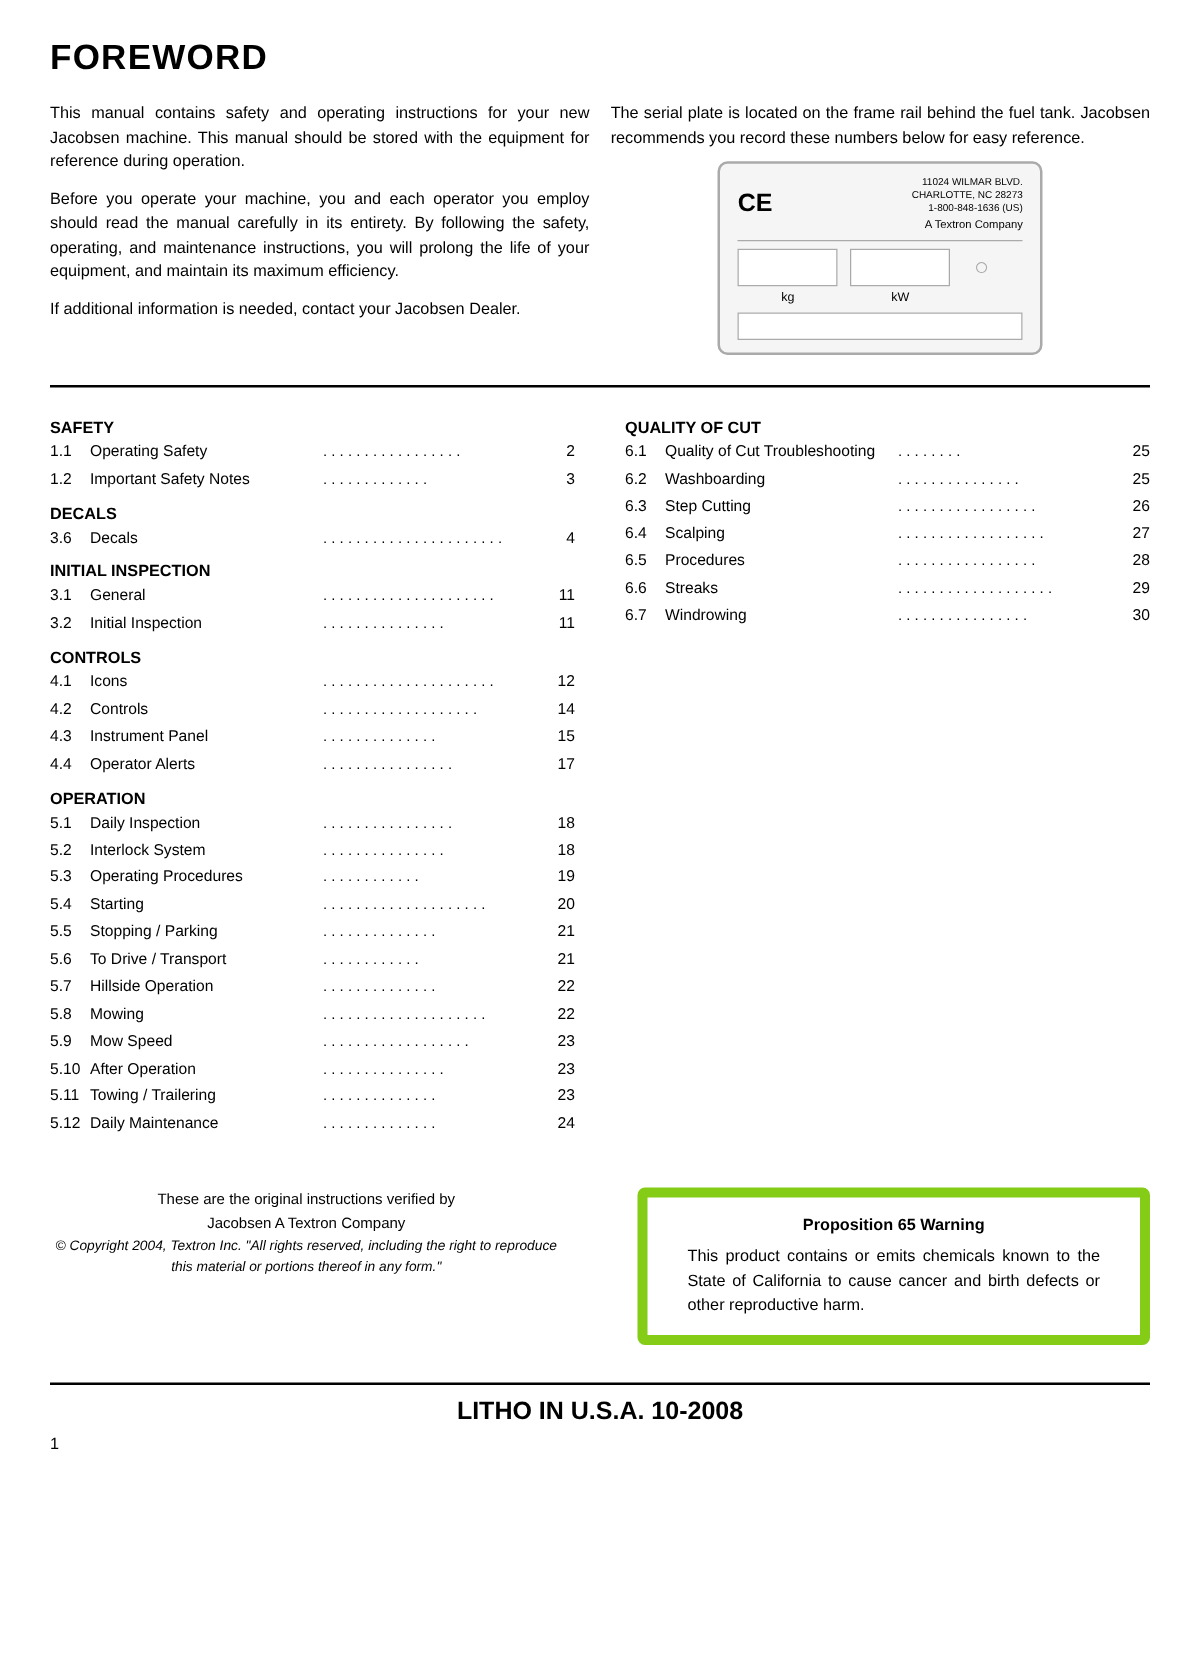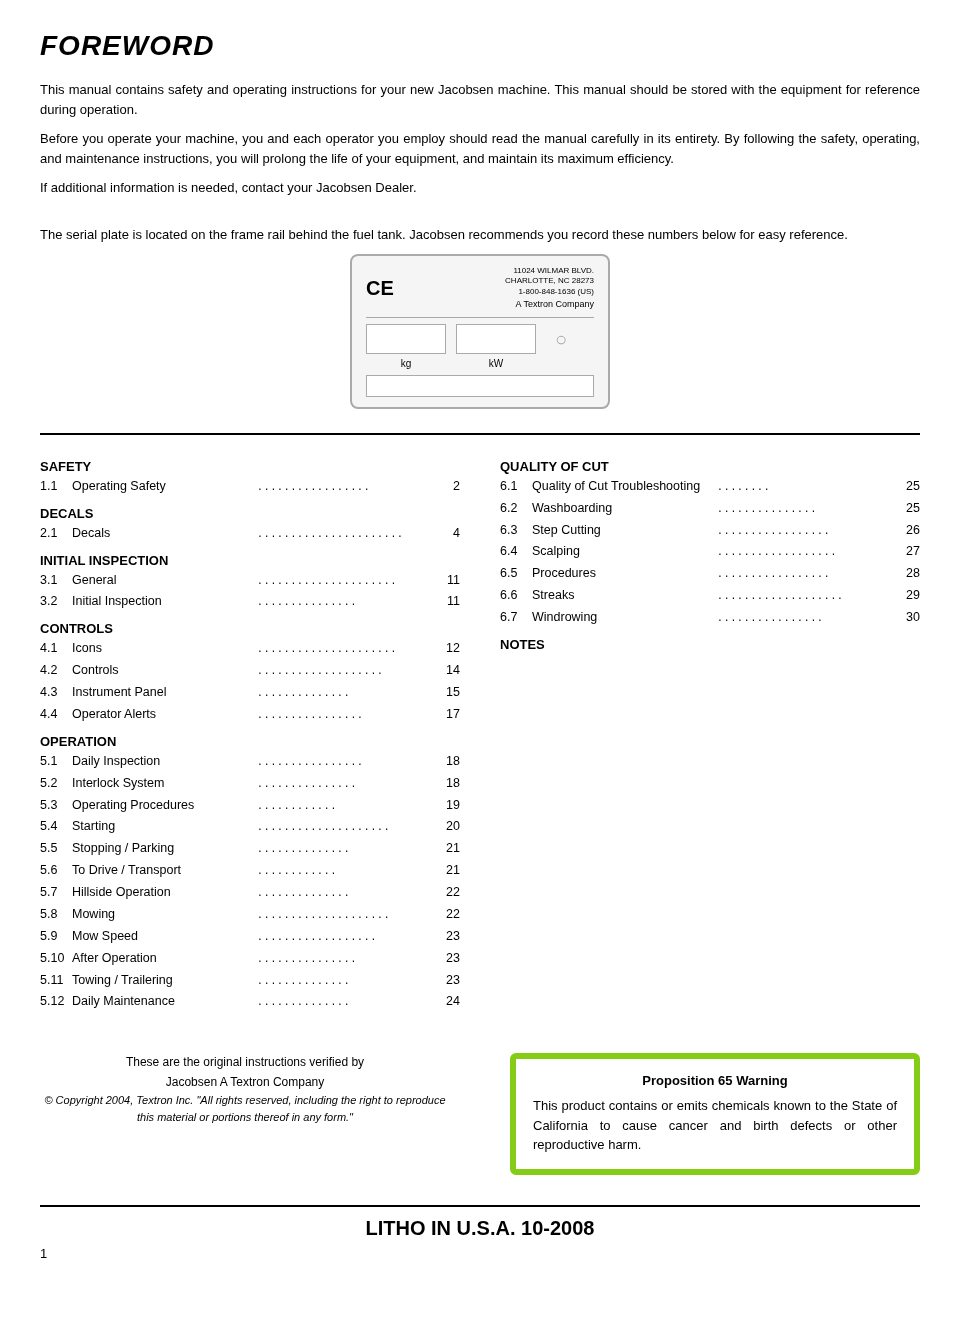--- a/index.html
+++ b/index.html
@@ -8,29 +8,27 @@
       font-family: Arial, Helvetica, sans-serif;
       font-size: 13px;
       color: #000;
       width: 960px;
       min-height: 1326px;
       padding: 30px 40px;
     }
     h1.foreword-title {
       font-size: 28px;
       font-weight: bold;
-      font-style: italic;
       margin-bottom: 18px;
       letter-spacing: 1px;
     }
     .top-section {
       display: flex;
       gap: 17px;
       margin-bottom: 18px;
-      flex-direction: column;
     }
     .top-left {
       flex: 1;
       font-size: 13px;
       line-height: 1.5;
     }
     .top-right {
       flex: 1;
       font-size: 13px;
       line-height: 1.5;
@@ -148,23 +146,23 @@
       line-height: 1.6;
     }
     .footer-left p.italic-small {
       font-style: italic;
       font-size: 11px;
     }
     .footer-right {
       flex: 1;
     }
     .prop65-box {
-      border: 6px solid #84cc16;
+      border: 8px solid #84cc16;
       border-radius: 6px;
-      padding: 14px 17px;
+      padding: 14px 32px;
     }
     .prop65-title {
       font-weight: bold;
       text-align: center;
       font-size: 13px;
       margin-bottom: 8px;
     }
     .prop65-text {
       font-size: 13px;
       text-align: justify;
@@ -246,24 +244,30 @@
 <div class="toc-section">
   <div class="toc-left">
 
     <div class="toc-heading">SAFETY</div>
     <div class="toc-entry-row">
       <span class="toc-num">1.1</span>
       <span class="toc-label">Operating Safety</span>
       <span class="dots-fill">&nbsp;. . . . . . . . . . . . . . . . .</span>
       <span class="toc-page">2</span>
     </div>
+    <div class="toc-entry-row">
+      <span class="toc-num">1.2</span>
+      <span class="toc-label">Important Safety Notes</span>
+      <span class="dots-fill">&nbsp;. . . . . . . . . . . . .</span>
+      <span class="toc-page">3</span>
+    </div>
 
     <div class="toc-heading">DECALS</div>
     <div class="toc-entry-row">
-      <span class="toc-num">2.1</span>
+      <span class="toc-num">3.6</span>
       <span class="toc-label">Decals</span>
       <span class="dots-fill">&nbsp;. . . . . . . . . . . . . . . . . . . . . .</span>
       <span class="toc-page">4</span>
     </div>
 
     <div class="toc-heading">INITIAL INSPECTION</div>
     <div class="toc-entry-row">
       <span class="toc-num">3.1</span>
       <span class="toc-label">General</span>
       <span class="dots-fill">&nbsp;. . . . . . . . . . . . . . . . . . . . .</span>
@@ -415,21 +419,20 @@
       <span class="dots-fill">&nbsp;. . . . . . . . . . . . . . . . . . .</span>
       <span class="toc-page">29</span>
     </div>
     <div class="toc-entry-row">
       <span class="toc-num">6.7</span>
       <span class="toc-label">Windrowing</span>
       <span class="dots-fill">&nbsp;. . . . . . . . . . . . . . . .</span>
       <span class="toc-page">30</span>
     </div>
 
-    <div class="toc-heading">NOTES</div>
   </div>
 </div>
 
 <div class="footer-section">
   <div class="footer-left">
     <p>These are the  original instructions verified by</p>
     <p>Jacobsen A Textron Company</p>
     <p class="italic-small">© Copyright 2004, Textron Inc. "All rights reserved, including the right to reproduce this material or portions thereof in any form."</p>
   </div>
   <div class="footer-right">

